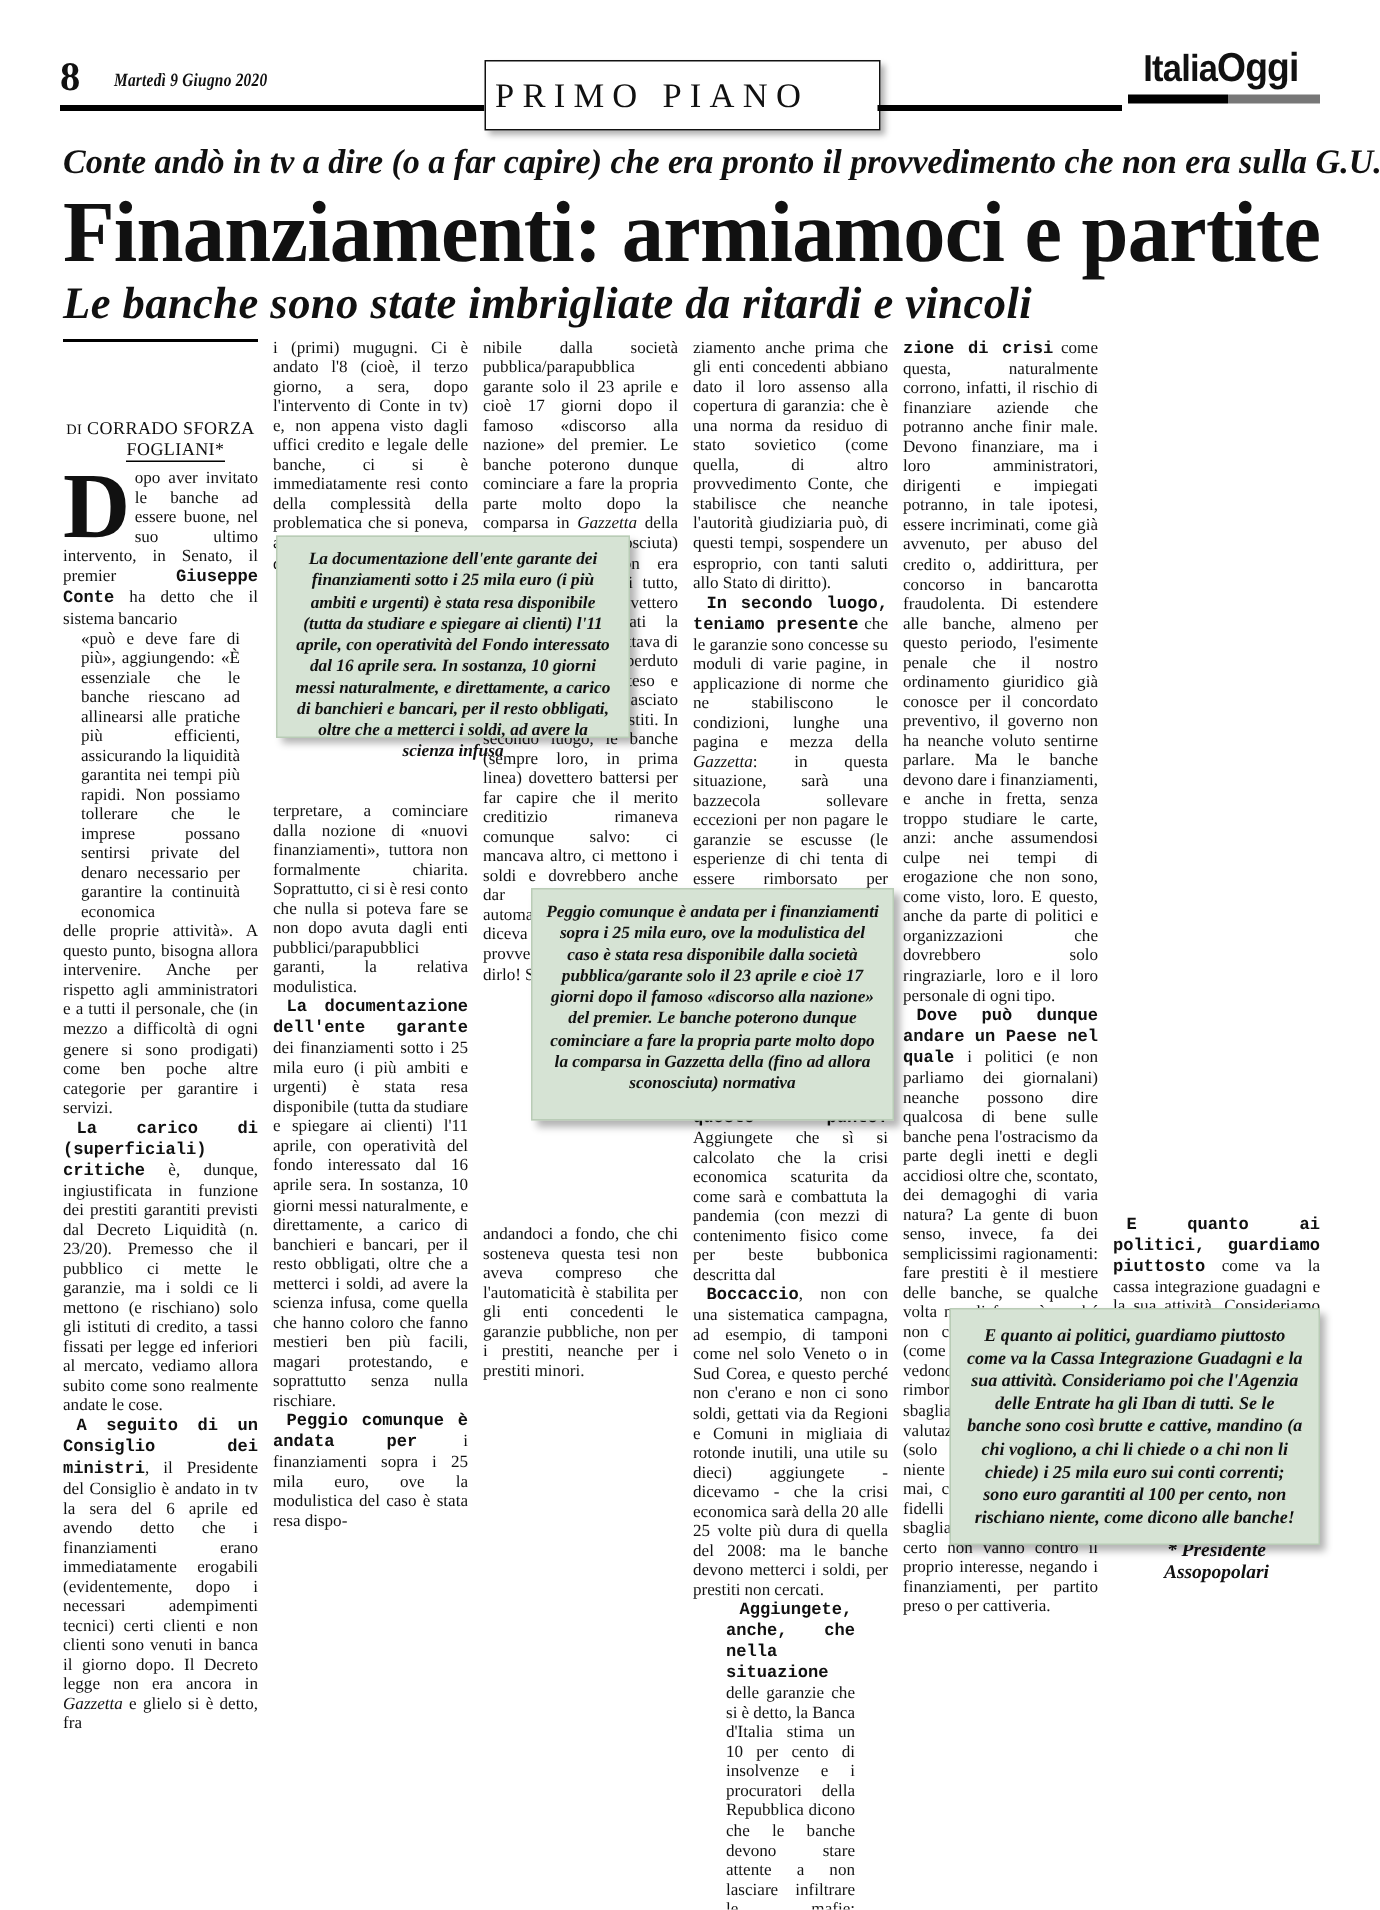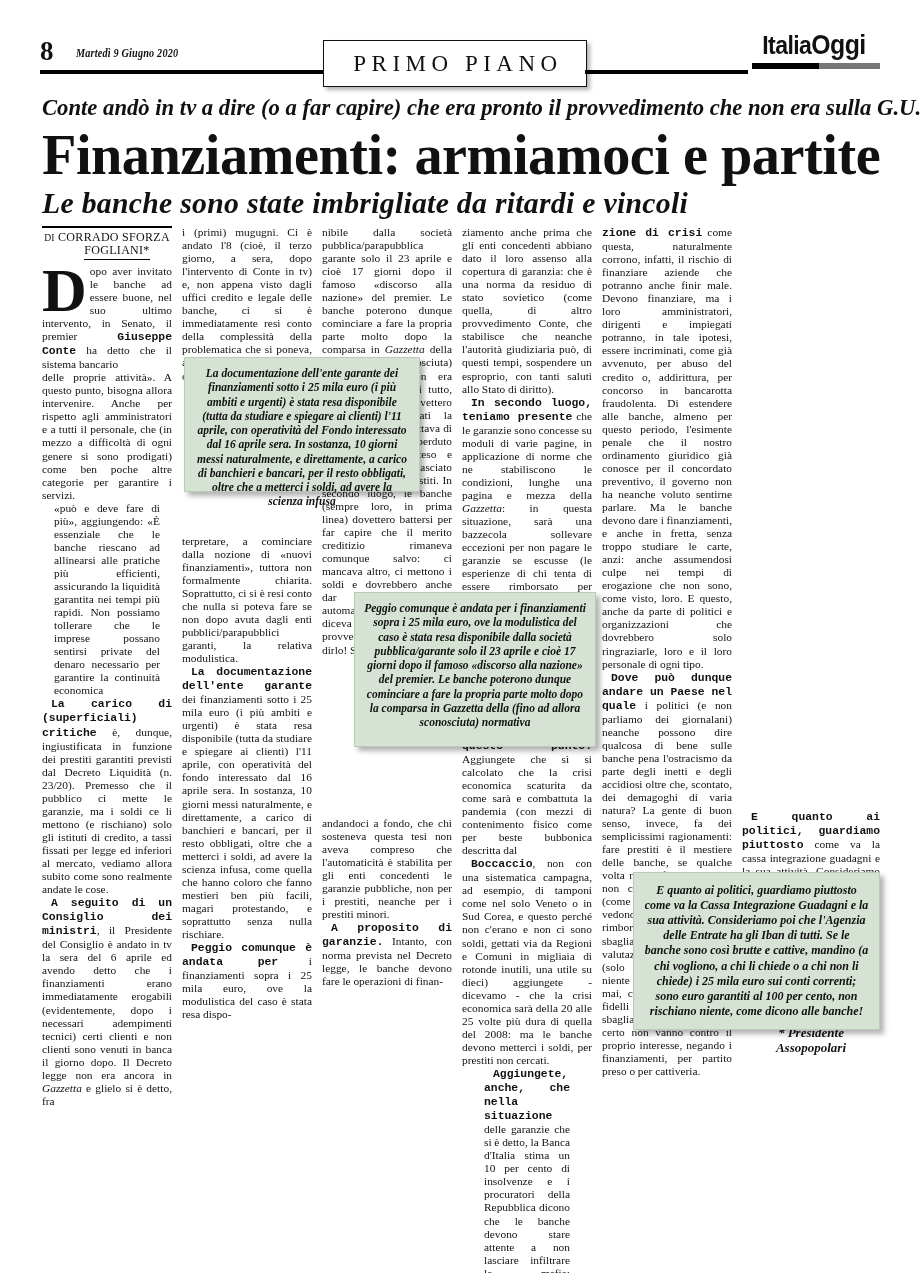--- a/index.html
+++ b/index.html
@@ -36,21 +36,21 @@
     position:absolute;left:0;top:28px;width:283px;height:4px;background:#000;
   }
   .rule-right{
     position:absolute;left:545px;right:132px;top:28px;height:4px;background:#000;
   }
   .section-box{
     position:absolute;left:283px;top:-2px;width:262px;height:45px;
     border:1px solid #111;
     background:#fff;
     box-shadow:3px 3px 4px rgba(0,0,0,.30);
-    display:flex;align-items:center;justify-content:center;
+    display:flex;align-items:center;justify-content:flex-start;
   }
   .section-box span{
     font-family:"Liberation Serif", serif;
     font-size:23px;letter-spacing:5.5px;
     padding-left:6px;
   }
   .logo{
     position:absolute;right:0;top:-10px;width:128px;text-align:left;
   }
   .logo .logo-text{
@@ -121,21 +121,21 @@
 
   
   .byline{
     text-align:center;
     font-family:"Liberation Serif", serif;
     font-size:12px;line-height:1.12;
     border-top:2.5px solid #000;
     padding-top:3px;
     margin-bottom:5px;
   }
-  .byline .b1{letter-spacing:.3px;}
+  .byline .b1{letter-spacing:.3px;margin-top:48px;}
   .byline .b1 .small{font-size:9.6px;}
   .byline .b2{
     display:inline-block;
     border-bottom:1.6px solid #000;
     padding-bottom:1px;
     letter-spacing:.3px;
     margin-left:20px;
   }
 
   
@@ -201,39 +201,38 @@
   <div class="subhead">Le banche sono state imbrigliate da ritardi e vincoli</div>
 
   <div class="cols">
 
     <div class="col c1">
       <div class="byline">
         <div class="b1"><span class="small">DI</span> <span>CORRADO SFORZA</span></div>
         <span class="b2">FOGLIANI*</span>
       </div>
       <p class="noind"><span class="dropcap">D</span><span>opo aver invitato le banche ad essere buone, nel suo ultimo intervento, in Senato, il premier </span><b>Giuseppe Conte</b><span> ha detto che il sistema bancario</span></p>
+      <p class="noind narrow1">«può e deve fare di più», aggiungendo: «È essenziale che le banche riescano ad allinearsi alle pratiche più efficienti, assicurando la liquidità garantita nei tempi più rapidi. Non possiamo tollerare che le imprese possano sentirsi private del denaro necessario per garantire la continuità economica</p>
       <p class="noind">delle proprie attività». A questo punto, bisogna allora intervenire. Anche per rispetto agli amministratori e a tutti il personale, che (in mezzo a difficoltà di ogni genere si sono prodigati) come ben poche altre categorie per garantire i servizi.</p>
-      <p class="noind narrow1">«può e deve fare di più», aggiungendo: «È essenziale che le banche riescano ad allinearsi alle pratiche più efficienti, assicurando la liquidità garantita nei tempi più rapidi. Non possiamo tollerare che le imprese possano sentirsi private del denaro necessario per garantire la continuità economica</p>
       <p><b>La carico di (superficiali) critiche</b><span> è, dunque, ingiustificata in funzione dei prestiti garantiti previsti dal Decreto Liquidità (n. 23/20). Premesso che il pubblico ci mette le garanzie, ma i soldi ce li mettono (e rischiano) solo gli istituti di credito, a tassi fissati per legge ed inferiori al mercato, vediamo allora subito come sono realmente andate le cose.</span></p>
       <p><b>A seguito di un Consiglio dei ministri</b><span>, il Presidente del Consiglio è andato in tv la sera del 6 aprile ed avendo detto che i finanziamenti erano immediatamente erogabili (evidentemente, dopo i necessari adempimenti tecnici) certi clienti e non clienti sono venuti in banca il giorno dopo. Il Decreto legge non era ancora in </span><i>Gazzetta</i><span> e glielo si è detto, fra</span></p>
     </div>
 
     <div class="col c2">
       <p class="noind">i (primi) mugugni. Ci è andato l'8 (cioè, il terzo giorno, a sera, dopo l'intervento di Conte in tv) e, non appena visto dagli uffici credito e legale delle banche, ci si è immediatamente resi conto della complessità della problematica che si poneva, anche per una molteplicità di punti da in-</p>
       <div style="height:152px"></div>
       <p class="noind">terpretare, a cominciare dalla nozione di «nuovi finanziamenti», tuttora non formalmente chiarita. Soprattutto, ci si è resi conto che nulla si poteva fare se non dopo avuta dagli enti pubblici/parapubblici garanti, la relativa modulistica.</p>
       <p><b>La documentazione dell'ente garante</b><span> dei finanziamenti sotto i 25 mila euro (i più ambiti e urgenti) è stata resa disponibile (tutta da studiare e spiegare ai clienti) l'11 aprile, con operatività del fondo interessato dal 16 aprile sera. In sostanza, 10 giorni messi naturalmente, e direttamente, a carico di banchieri e bancari, per il resto obbligati, oltre che a metterci i soldi, ad avere la scienza infusa, come quella che hanno coloro che fanno mestieri ben più facili, magari protestando, e soprattutto senza nulla rischiare.</span></p>
       <p><b>Peggio comunque è andata per</b><span> i finanziamenti sopra i 25 mila euro, ove la modulistica del caso è stata resa dispo-</span></p>
     </div>
 
     <div class="col c3">
       <p class="noind"><span>nibile dalla società pubblica/parapubblica garante solo il 23 aprile e cioè 17 giorni dopo il famoso «discorso alla nazione» del premier. Le banche poterono dunque cominciare a fare la propria parte molto dopo la comparsa in </span><i>Gazzetta</i><span> della (fino ad allora sconosciuta) normativa. Ma non era ancora finita. Più di tutto, intanto, le banche dovettero dare agli interessati la notizia che non si trattava di contributo a fondo perduto (come avevano inteso e forse, altri, avevano lasciato intendere), ma di prestiti. In secondo luogo, le banche (sempre loro, in prima linea) dovettero battersi per far capire che il merito creditizio rimaneva comunque salvo: ci mancava altro, ci mettono i soldi e dovrebbero anche dar via i soldi automaticamente? Non lo diceva neanche il provvedimento, non poteva dirlo! Si scoprì,</span></p>
       <div style="height:160px"></div>
       <p class="noind">andandoci a fondo, che chi sosteneva questa tesi non aveva compreso che l'automaticità è stabilita per gli enti concedenti le garanzie pubbliche, non per i prestiti, neanche per i prestiti minori.</p>
-      <p><b>A proposito di garanzie.</b><span> Intanto, con norma prevista nel Decreto legge, le banche devono fare le operazioni di finan-</span></p>
     </div>
 
     <div class="col c4">
       <p class="noind">ziamento anche prima che gli enti concedenti abbiano dato il loro assenso alla copertura di garanzia: che è una norma da residuo di stato sovietico (come quella, di altro provvedimento Conte, che stabilisce che neanche l'autorità giudiziaria può, di questi tempi, sospendere un esproprio, con tanti saluti allo Stato di diritto).</p>
       <p><b>In secondo luogo, teniamo presente</b><span> che le garanzie sono concesse su moduli di varie pagine, in applicazione di norme che ne stabiliscono le condizioni, lunghe una pagina e mezza della </span><i>Gazzetta</i><span>: in questa situazione, sarà una bazzecola sollevare eccezioni per non pagare le garanzie se escusse (le esperienze di chi tenta di essere rimborsato per garanzie pubbliche concesse per il terremoto, sono tutt'altro che entusiastiche). Poi, i tempi: le garanzie vengono concesse in 7/10 giorni. Che anch'essi vengono computati in capo alle banche, sempre al fronte. Loro e solo loro.</span></p>
       <p><b>Ma non è ancora finita neanche a questo punto.</b><span> Aggiungete che sì si calcolato che la crisi economica scaturita da come sarà e combattuta la pandemia (con mezzi di contenimento fisico come per beste bubbonica descritta dal </span></p>
       <p><b>Boccaccio</b><span>, non con una sistematica campagna, ad esempio, di tamponi come nel solo Veneto o in Sud Corea, e questo perché non c'erano e non ci sono soldi, gettati via da Regioni e Comuni in migliaia di rotonde inutili, una utile su dieci) aggiungete - dicevamo - che la crisi economica sarà della 20 alle 25 volte più dura di quella del 2008: ma le banche devono metterci i soldi, per prestiti non cercati.</span></p>
       <p class="narrow-mid"><b>Aggiungete, anche, che nella situazione</b><span> delle garanzie che si è detto, la Banca d'Italia stima un 10 per cento di insolvenze e i procuratori della Repubblica dicono che le banche devono stare attente a non lasciare infiltrare le mafie: insomma, finanziate ma state bene attenti, la colpa sarà vostra, comunque. Il tutto da fare naturalmente in fretta e furia, come se banchieri e bancari non fossero personalmente responsabili di quello che fanno maneggiando soldi di altri. E non è ancora finita, neanche ora.</span></p>
 
     </div>

